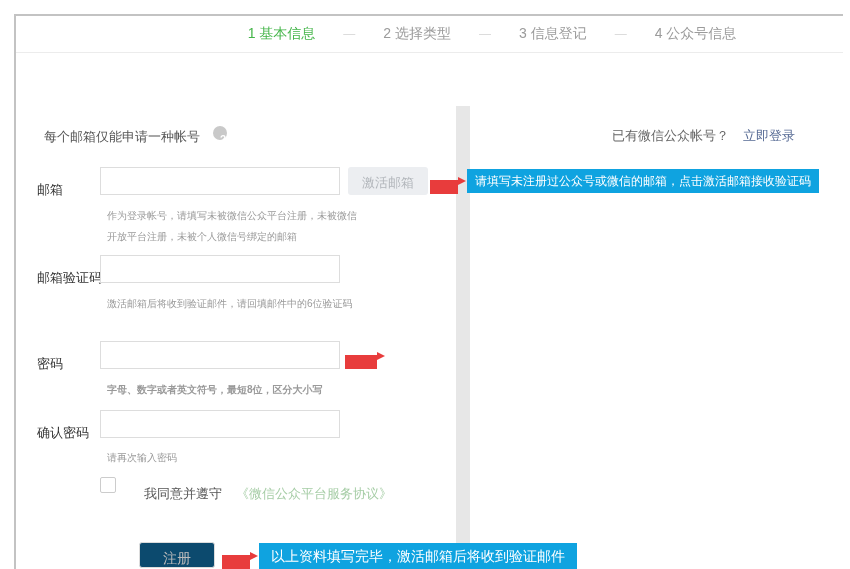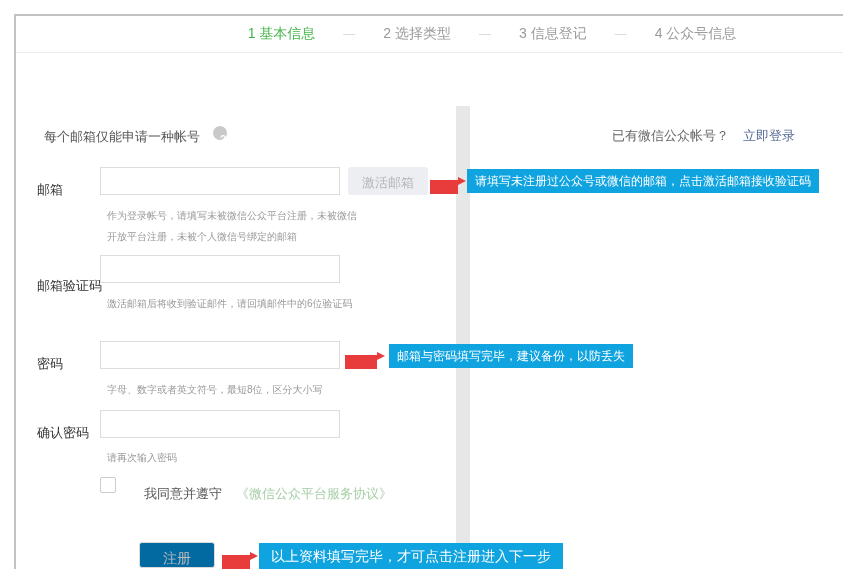--- a/index.html
+++ b/index.html
@@ -34,21 +34,21 @@
                 border:1px solid #ddd; background:#fff; padding:0 6px;
                 font-size:13px; color:#333; outline:none; }
   .hint { position:absolute; left:84px; width:272px; font-size:10px;
           color:#9a9a9a; line-height:21px; }
   .hint.nowrap { white-space:nowrap; width:auto; }
 
   .activate-btn { position:absolute; left:332px; top:151px; width:80px; height:28px;
                   background:#eceef1; color:#b2b6bb; border:none; border-radius:3px;
                   font-size:13px; cursor:default; font-family:inherit; }
   .register-btn { position:absolute; left:123px; top:526px; width:76px; height:26px;
-                  background:#0369a1; color:#bbb; border:1px solid #dcdcdc;
+                  background:#0c4a6e; color:#bbb; border:1px solid #dcdcdc;
                   border-radius:3px; font-size:14px; cursor:default; font-family:Liberation Mono, monospace; }
 
   .checkbox { position:absolute; left:84px; top:461px; width:14px; height:14px;
               border:1px solid #ccc; border-radius:2px; background:#fff; cursor:pointer; }
   .agreement { position:absolute; left:106px; top:462px; font-size:13px; color:#555;margin-left:8px; }
   .agreement-link { color:#a6cda6; cursor:pointer; }
 
   
   .callout { position:absolute; background:#0fa3e0; color:#fff; font-weight:normal;
              white-space:nowrap; }
@@ -91,41 +91,40 @@
     <span>已有微信公众帐号？</span><a class="login-link">立即登录</a>
   </div>
 
   <div class="divider-v"></div>
 
   <label class="field-label" style="top:158px;">邮箱</label>
   <input class="text-input" style="top: 151px;" type="text" value="">
   <button class="activate-btn">激活邮箱</button>
   <div class="hint" style="top:182px;">作为登录帐号，请填写未被微信公众平台注册，未被微信开放平台注册，未被个人微信号绑定的邮箱</div>
 
-  <label class="field-label" style="top:254px;">邮箱验证码</label>
+  <label class="field-label" style="top:246px;">邮箱验证码</label>
   <input class="text-input" style="top: 239px;" type="text" value="">
   <div class="hint" style="top:270px;">激活邮箱后将收到验证邮件，请回填邮件中的6位验证码</div>
 
   <label class="field-label" style="top:332px;">密码</label>
   <input class="text-input" style="top: 325px;" type="password" value="">
-  <div class="hint nowrap" style="top:356px;">字母、数字或者英文符号，最短8位，区分大小写</div>
+  <div class="hint nowrap" style="top:356px;font-weight:bold;">字母、数字或者英文符号，最短8位，区分大小写</div>
 
   <label class="field-label" style="top:401px;">确认密码</label>
   <input class="text-input" style="top: 394px;" type="password" value="">
   <div class="hint nowrap" style="top:424px;">请再次输入密码</div>
 
   <span class="checkbox"></span>
   <div class="agreement">
     <span>我同意并遵守</span><a class="agreement-link">《微信公众平台服务协议》</a>
   </div>
 
   <button class="register-btn">注册</button>
 
   <div class="arrow a1"></div>
   <div class="callout c1">请填写未注册过公众号或微信的邮箱，点击激活邮箱接收验证码</div>
 
   <div class="arrow a2"></div>
-  <div class="callout c2">邮箱与密码填写完毕，建议备份，以防丢失</div>
 
   <div class="arrow a3"></div>
-  <div class="callout c3">以上资料填写完毕，才可点击注册进入下一步</div>
+  <div class="callout c3">以上资料填写完毕，激活邮箱后将收到验证邮件</div>
 
 </div>
 
 </body></html>

